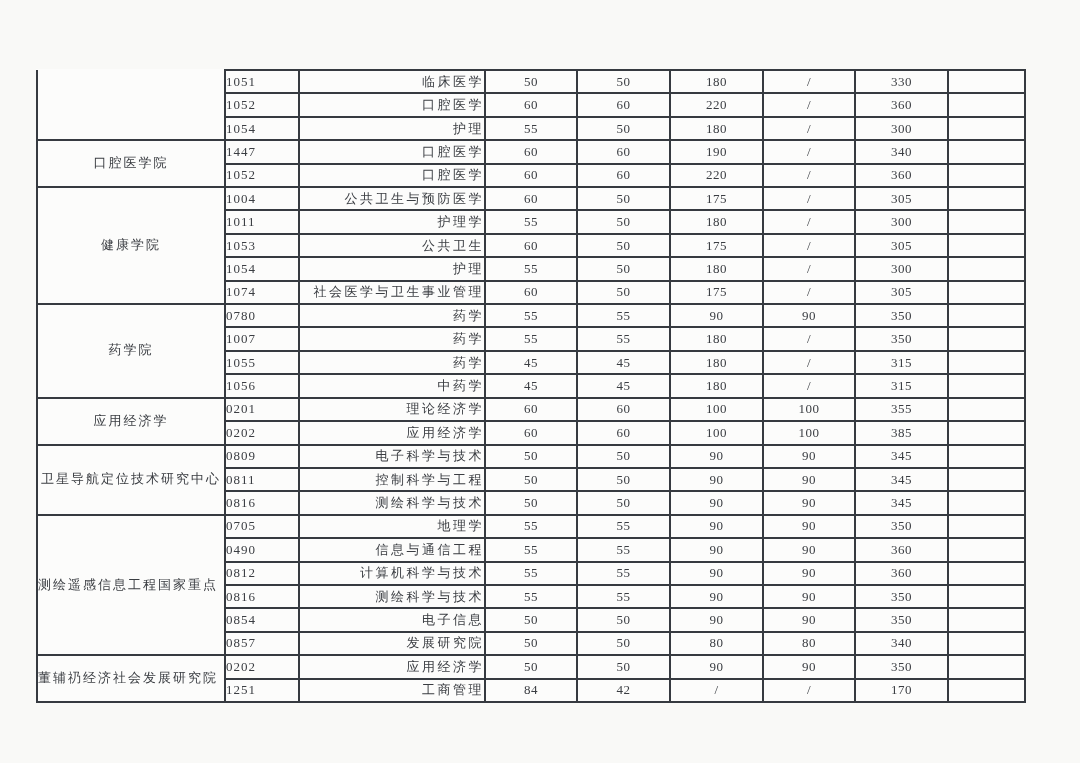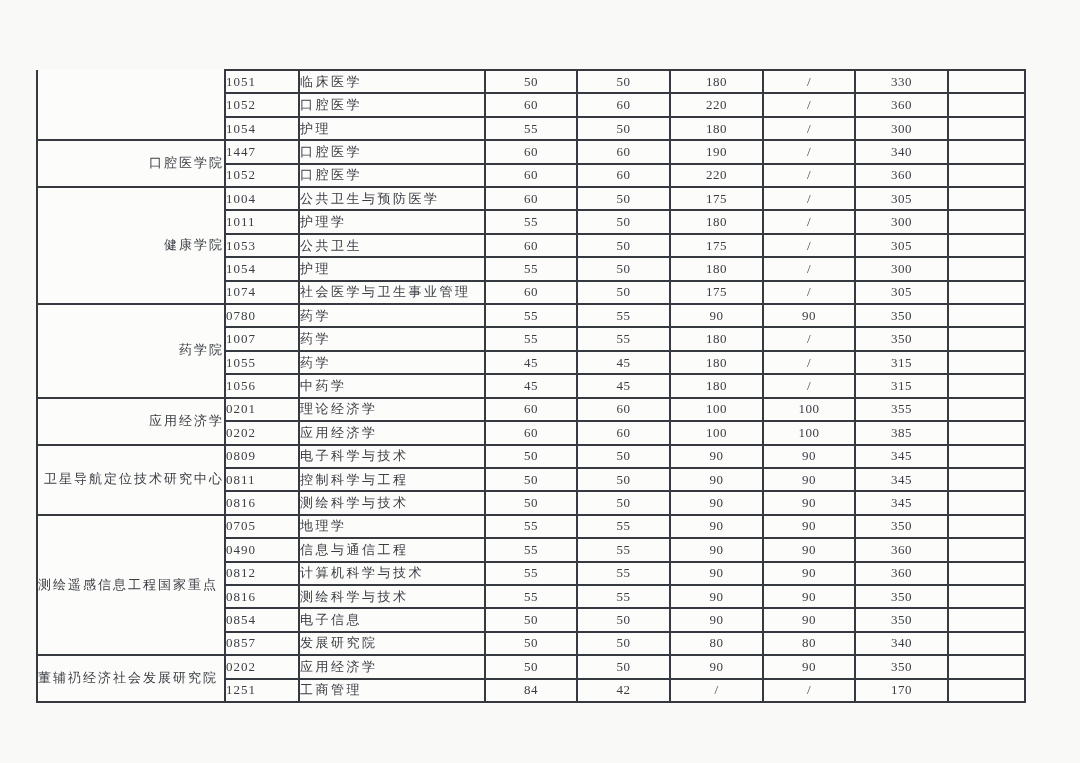--- a/index.html
+++ b/index.html
@@ -29,36 +29,36 @@
   }
   table.score-table td {
     border: 2px solid #363a40;
     padding: 0;
     vertical-align: middle;
     overflow: hidden;
     white-space: nowrap;
     height: 20px;
   }
   td.college {
-    text-align: right;
+    text-align: center;
     letter-spacing: 2px;
     line-height: 1.6;
     white-space: normal;
     padding: 0 8px;
   }
   td.college.cut-top {
     border-top: none;
   }
   td.code {
     text-align: left;
     padding-left: 5px;
     letter-spacing: 1px;
   }
   td.major {
-    text-align: left;
+    text-align: right;
     padding-left: 7px;
     letter-spacing: 2.5px;
   }
   td.num {
     text-align: center;
     letter-spacing: 0.5px;
   }
   td.empty {
     background: #fcfcfb;
   }

